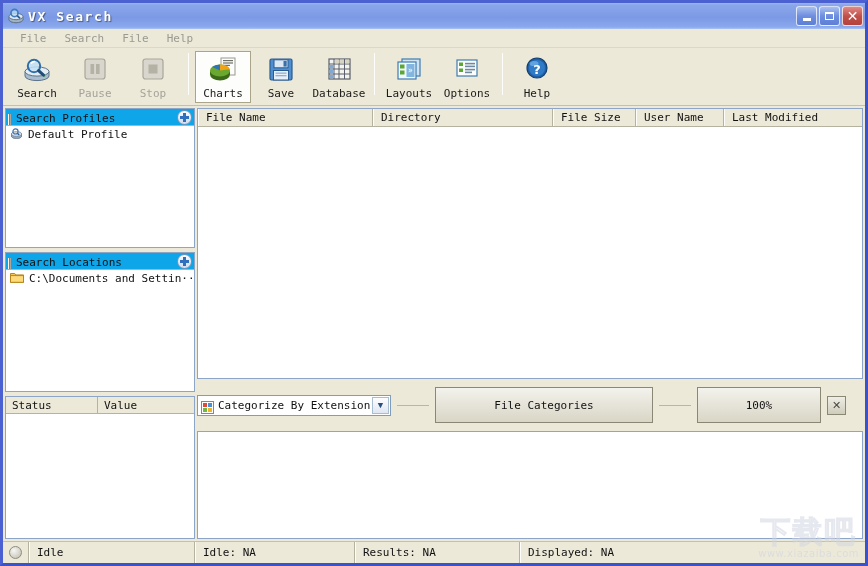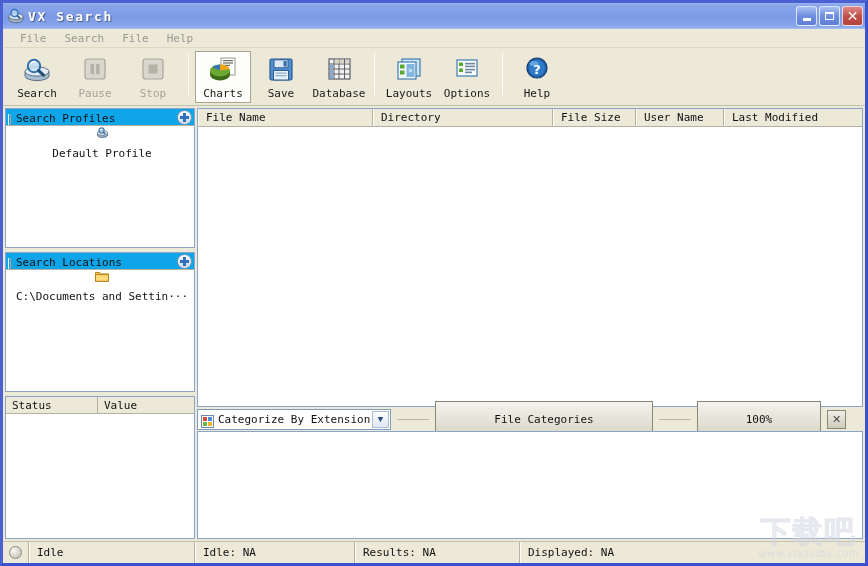--- a/index.html
+++ b/index.html
@@ -96,21 +96,21 @@
   .tbtn.disabled .tlabel { color: #a5a29a; }
   .tsep {
     width: 1px; height: 42px; margin: 2px 6px 0 5px;
     background: #c9c6b4; border-right: 1px solid #fdfdfb;
     flex: 0 0 1px;
   }
 
   
   .body-area { flex: 1; display: flex; min-height: 0; padding: 2px; gap: 2px; }
   .left-col { width: 190px; flex: 0 0 190px; display: flex; flex-direction: column; gap: 4px; }
-  .right-col { flex: 1; display: flex; flex-direction: column; gap: 0; min-width: 0; }
+  .right-col { flex: 1; display: flex; flex-direction: column; gap: 14px; min-width: 0; }
 
   .panel {
     border: 1px solid #8da6c8;
     background: #fff;
     display: flex; flex-direction: column;
     overflow: hidden;
   }
   .panel-head {
     height: 17px; flex: 0 0 17px;
     background: #0ea5e9;
@@ -131,21 +131,21 @@
   .plus-btn::before, .plus-btn::after {
     content:''; position:absolute; background:#2f6fbe;
   }
   .plus-btn::before { width:9px; height:3px; }
   .plus-btn::after  { width:3px; height:9px; }
 
   .panel-body { flex: 1; background: #fff; overflow: hidden; }
   .tree-row {
     display: flex; align-items: center;
     height: 17px; padding-left: 4px; gap: 5px;
-    font-size: 11px; color: #111; white-space: nowrap; flex-direction: column;
+    font-size: 11px; color: #111; white-space: nowrap;
   }
 
   
   .panel-profiles { height: 140px; flex: 0 0 140px; }
   .panel-locations { height: 140px; flex: 0 0 140px; }
   .panel-status { flex: 1; min-height: 0; }
 
   
   .status-head {
     height: 17px; flex: 0 0 17px; background: #ece9d8;

